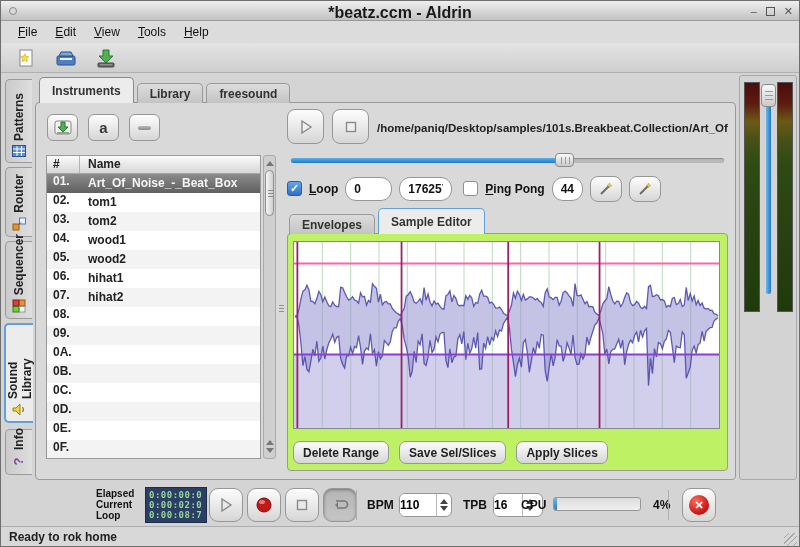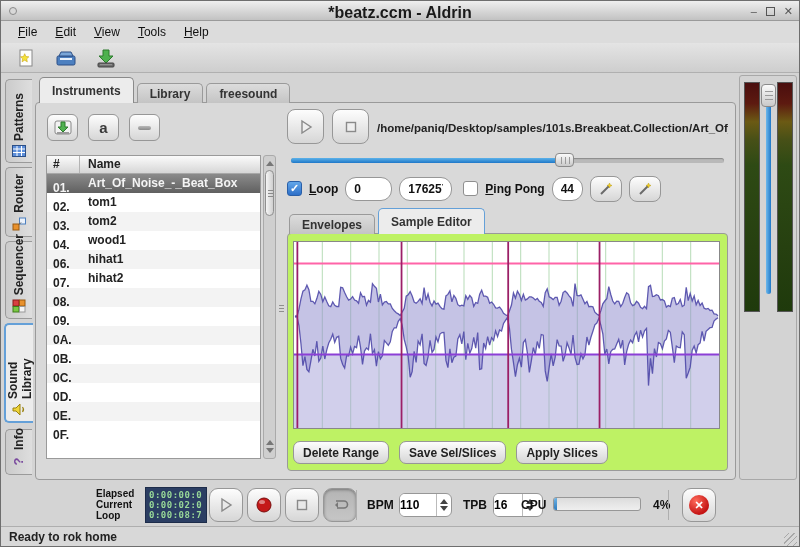--- a/index.html
+++ b/index.html
@@ -58,21 +58,21 @@
   .inst-btn { width:31px; height:27px; }
   .inst-table { position:absolute; left:10px; top:52px; width:215px; height:304px;
     border:1px solid #9a9a9a; background:#fff; overflow:hidden; }
   .thead { display:flex; height:18px; background:linear-gradient(#fbfbfb,#d6d6d6);
     border-bottom:1px solid #a8a8a8; font-size:12px; font-weight:bold; color:#222; }
   .th-num { width:33px; padding:1px 0 0 6px; border-right:1px solid #b4b4b4; }
   .th-name { flex:1; padding:1px 0 0 8px; }
   .trow { display:flex; height:19px; font-size:12px; font-weight:bold; color:#222; background:#fff; }
   .trow:nth-child(odd) { background:#f3f3f3; }
   .trow.selected { background:linear-gradient(#8b8b8b,#606060); color:#f4f4f4; }
-  .td-num { width:33px; padding:7px 0 0 6px; }
+  .td-num { width:33px; padding:0 0 0 6px; }
   .td-name { flex:1; padding:2px 16px 0 8px; white-space:nowrap; overflow:hidden; }
 
   
   .vscroll { position:absolute; left:227px; top:52px; width:13px; height:304px;
     background:#cfcfcf; border:1px solid #aaa; border-radius:3px; }
   .sb-thumb { position:absolute; left:1px; top:14px; width:9px; height:46px;
     background:linear-gradient(to right,#f5f5f5,#cfcfcf); border:1px solid #909090; border-radius:5px; }
   .sb-grip { position:absolute; left:2px; top:19px; width:5px; height:1px; background:#8a8a8a;
     box-shadow:0 3px 0 #8a8a8a, 0 6px 0 #8a8a8a; }
   .sb-arrows { position:absolute; left:0; bottom:2px; width:11px; }
@@ -301,20 +301,24 @@
                 <div class="td-num">02.</div>
                 <div class="td-name">tom1</div>
               </div>
               <div class="trow">
                 <div class="td-num">03.</div>
                 <div class="td-name">tom2</div>
               </div>
               <div class="trow">
                 <div class="td-num">04.</div>
                 <div class="td-name">wood1</div>
+              </div>
+              <div class="trow">
+                <div class="td-num">05.</div>
+                <div class="td-name">wood2</div>
               </div>
               <div class="trow">
                 <div class="td-num">06.</div>
                 <div class="td-name">hihat1</div>
               </div>
               <div class="trow">
                 <div class="td-num">07.</div>
                 <div class="td-name">hihat2</div>
               </div>
               <div class="trow">

